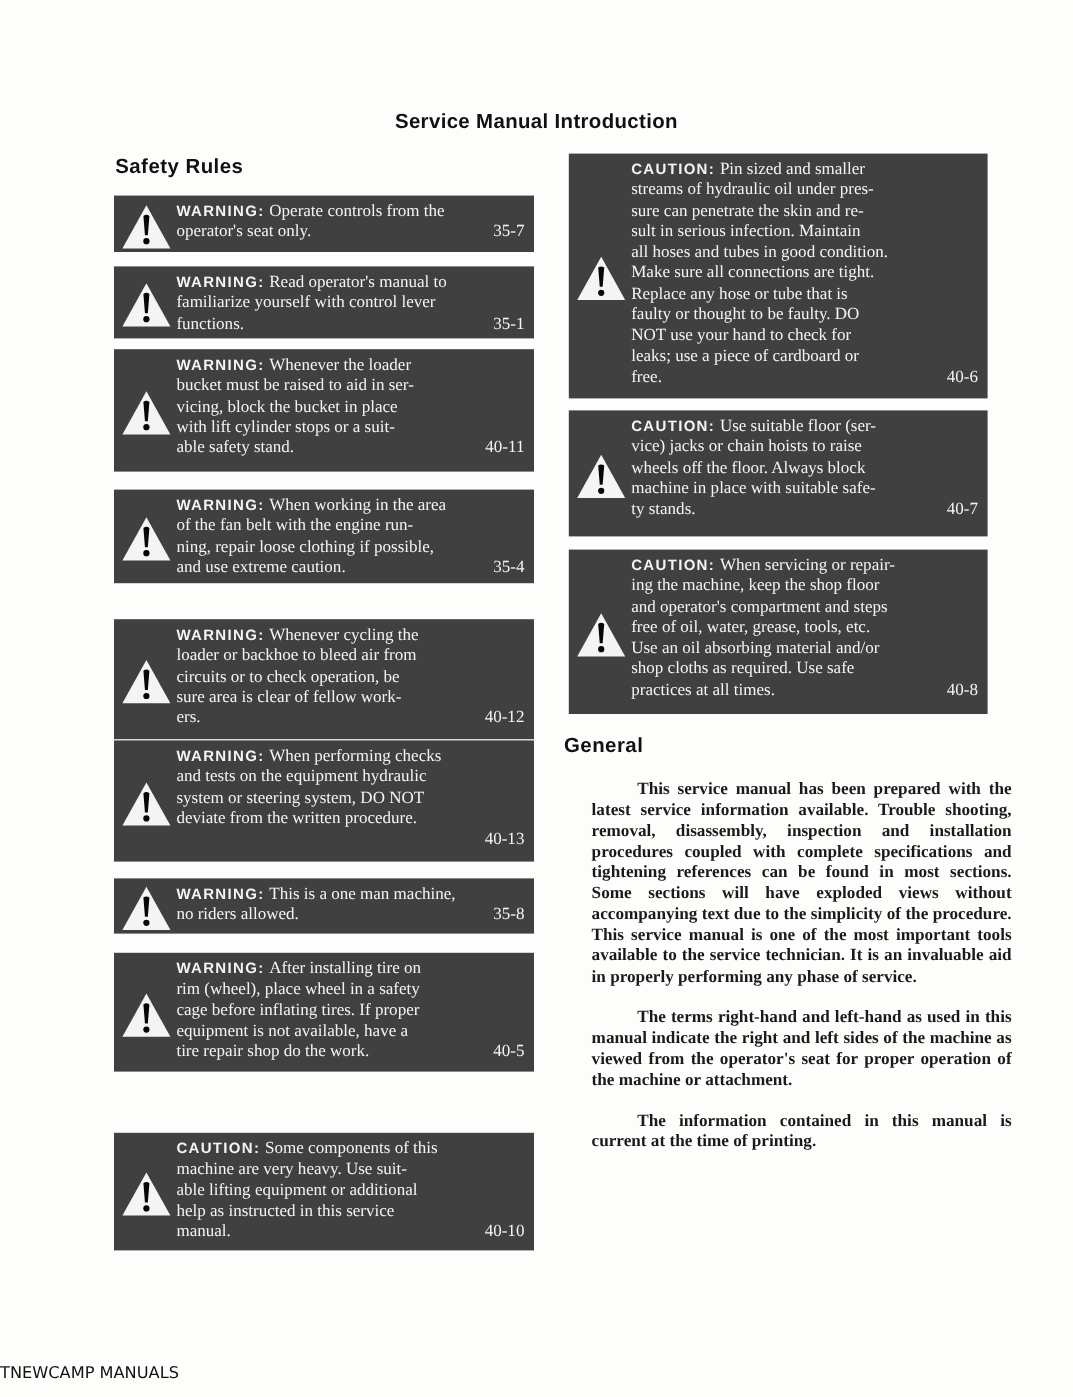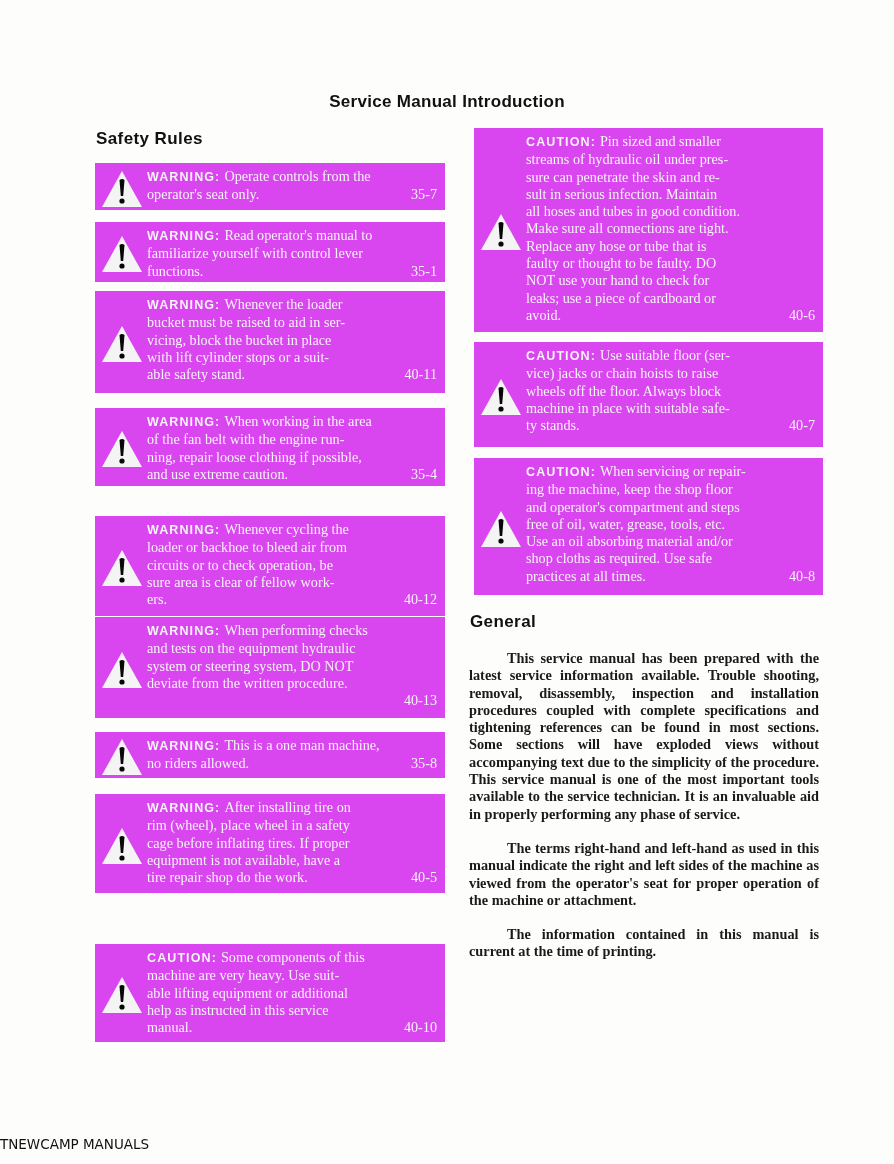--- a/index.html
+++ b/index.html
@@ -1,19 +1,19 @@
 <!DOCTYPE html>
 <html><head>
 <meta charset="utf-8">
 <style>
   html, body { margin:0; padding:0; }
   body { width:894px; height:1164px; background:#fdfdfb; position:relative; overflow:hidden; color:#111; }
   .title { position:absolute; left:0; width:894px; top:92px; text-align:center; font-family:"Liberation Sans", sans-serif; font-weight:bold; font-size:17px; letter-spacing:0.3px; }
   .h2 { position:absolute; font-family:"Liberation Sans", sans-serif; font-weight:bold; font-size:17px; letter-spacing:0.4px; }
-  .box { position:absolute; background:#d946ef; color:#f4f4f4; box-sizing:border-box; }
+  .box { position:absolute; background:#404040; color:#f4f4f4; box-sizing:border-box; }
   .tri { position:absolute; left:6px; width:42px; height:38px; }
   .btext { position:absolute; left:52px; right:8px; font-family:"Liberation Serif", serif; font-size:14.2px; line-height:17.3px; text-align:justify; text-align-last:left; }
   .btext .lbl { font-family:"Liberation Sans", sans-serif; font-weight:900; font-size:12.5px; letter-spacing:1.1px; margin-right:4px; }
   .btext .line { display:block; white-space:nowrap; display:flex; justify-content:space-between; }
   .gen { position:absolute; left:469px; width:350px; font-family:"Liberation Serif", serif; font-size:14.3px; line-height:17.3px; font-weight:bold; color:#1a1a1a; text-align:justify; }
   .gen p { margin:0; text-indent:38px; }
   .footer { position:absolute; left:0; width:894px; top:1136px; text-align:left; font-family:"DejaVu Sans", sans-serif; font-size:13.5px; color:#111; }
 </style>
 </head>
 <body>
@@ -252,21 +252,21 @@
         <span class="line">
           <span>faulty or thought to be faulty. DO</span>
         </span>
         <span class="line">
           <span>NOT use your hand to check for</span>
         </span>
         <span class="line">
           <span>leaks; use a piece of cardboard or</span>
         </span>
         <span class="line">
-          <span>avoid.</span>
+          <span>free.</span>
           <span>40-6</span>
         </span>
       </div>
     </div>
     <div class="box" style="left: 474px; top: 342px; width: 349px; height: 105px;">
       <span class="tri" style="top: 36px;"><svg viewBox="0 0 42 38" width="42" height="38">
           <path d="M21 1 L41 37 L1 37 Z" fill="#f4f4f4"></path>
           <path d="M18.5 10 Q21 8 23.5 10 L22.2 26 L19.8 26 Z" fill="#070707"></path>
           <circle cx="21" cy="31" r="2.6" fill="#070707"></circle>
         </svg></span>
@@ -315,19 +315,19 @@
           <span>shop cloths as required. Use safe</span>
         </span>
         <span class="line">
           <span>practices at all times.</span>
           <span>40-8</span>
         </span>
       </div>
     </div>
   </div>
 
-<div class="gen" style="top:650px;">
+<div class="gen" style="top:650px;margin-left:24px;">
   <p>This service manual has been prepared with the latest service information available. Trouble shooting, removal, disassembly, inspection and installation procedures coupled with complete specifications and tightening references can be found in most sections. Some sections will have exploded views without accompanying text due to the simplicity of the procedure. This service manual is one of the most important tools available to the service technician. It is an invaluable aid in properly performing any phase of service.</p>
   <p style="margin-top:17px;">The terms right-hand and left-hand as used in this manual indicate the right and left sides of the machine as viewed from the operator's seat for proper operation of the machine or attachment.</p>
   <p style="margin-top:17px;">The information contained in this manual is current at the time of printing.</p>
 </div>
 
 <div class="footer">TNEWCAMP MANUALS</div>
 
 </body></html>

